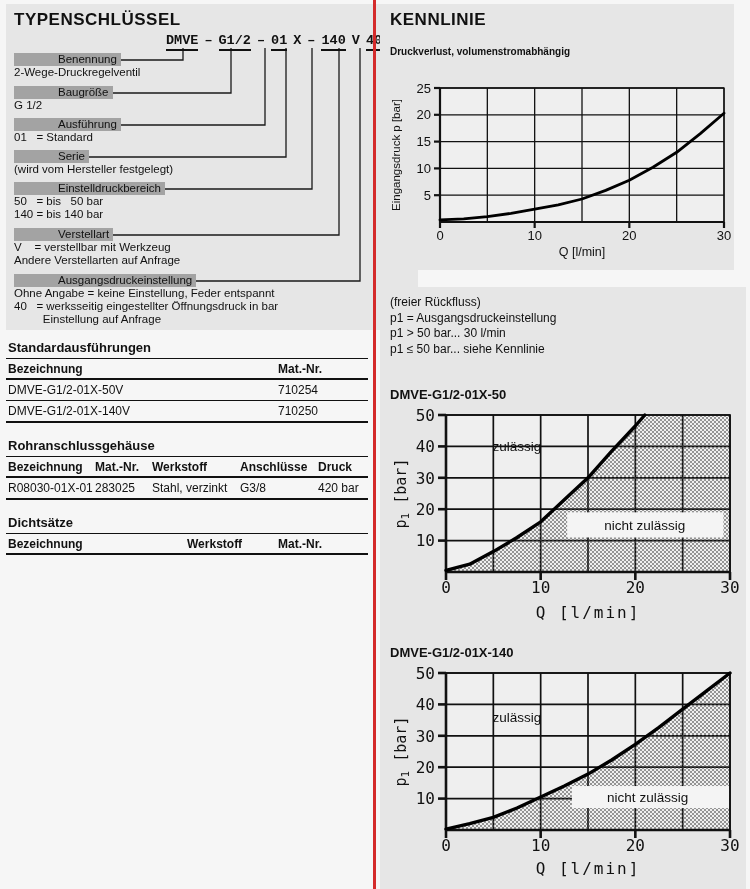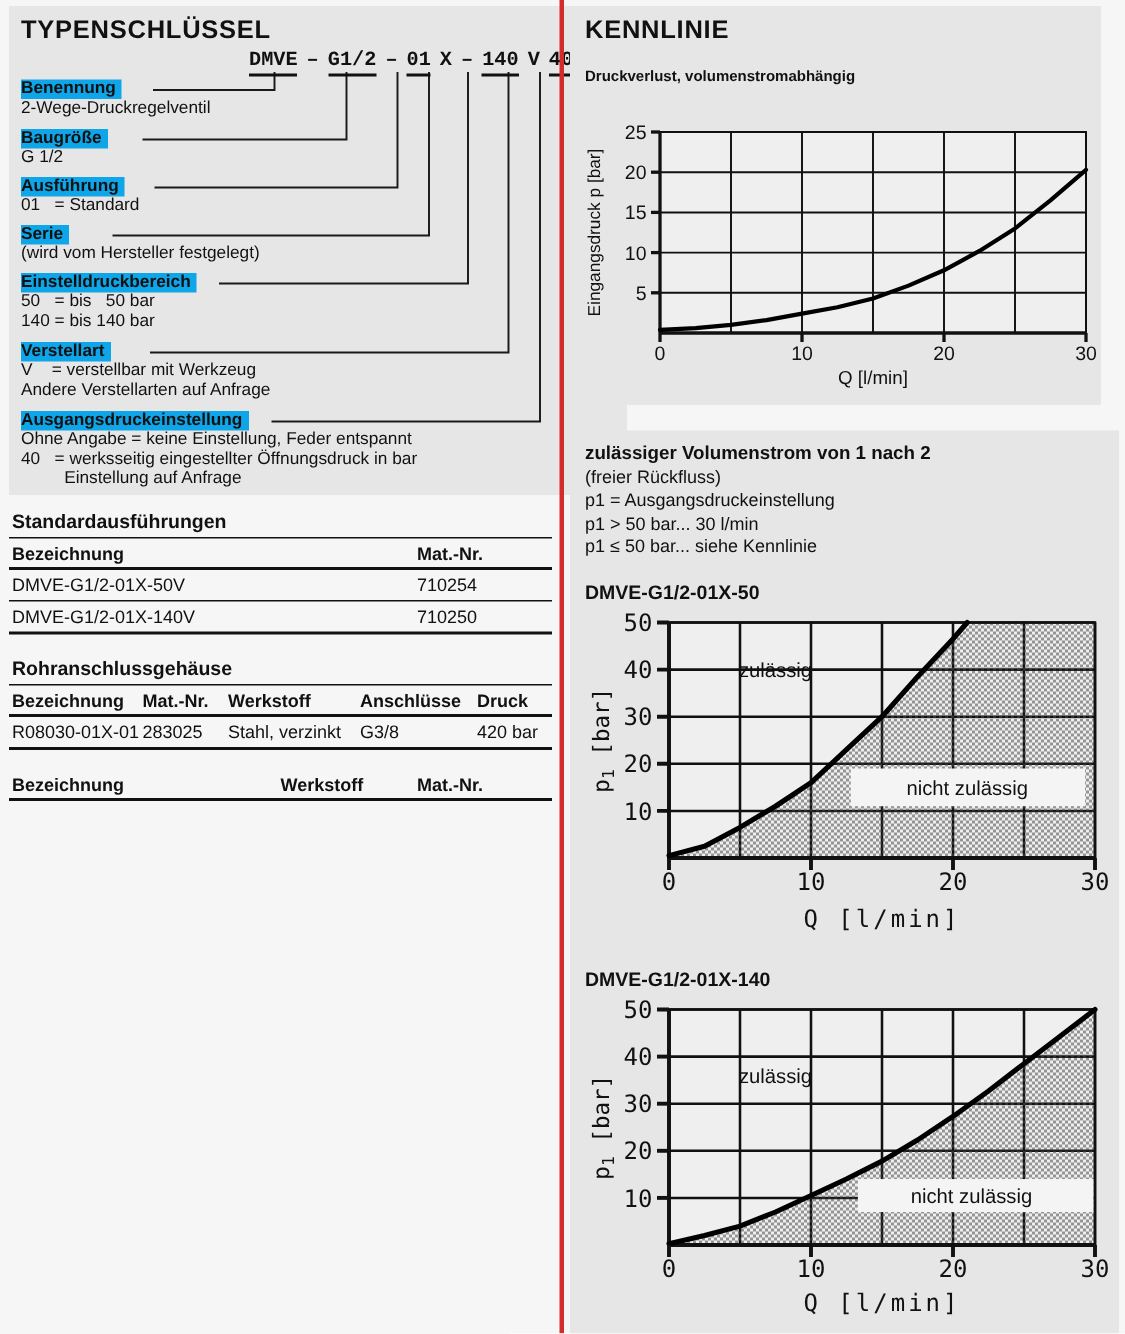--- a/index.html
+++ b/index.html
@@ -8,21 +8,21 @@
   .panel{background:#e6e6e6;position:absolute;}
   
   #ts-panel{left:6px;top:4px;width:412px;height:326px;}
   .h1{font-size:17px;font-weight:bold;letter-spacing:.5px;}
   #ts-title{position:absolute;left:8px;top:6px;}
   #code-line{position:absolute;left:157px;top:29px;font-size:13.5px;font-weight:bold;white-space:nowrap;font-family:Liberation Mono, monospace;}
   .code-seg{display:inline-block;margin:0 3px;}
   .code-seg.u{border-bottom:2px solid #111;padding-bottom:1px;}
   #connector-svg{position:absolute;left:0;top:0;}
   .entry{position:absolute;left:8px;font-size:11.5px;line-height:13px;}
-  .entry-label{font-weight:bold;background:#0ea5e9;display:inline-block;padding-right:4px;}
+  .entry-label{font-weight:normal;background:#a3a3a3;display:inline-block;padding-right:4px;padding-left:44px;}
   .entry-line{white-space:pre;}
   #tables{position:absolute;left:6px;top:338px;width:362px;}
   .tbl{margin-bottom:13px;}
   .tbl-title{font-size:13px;font-weight:bold;padding:2px 2px 3px 2px;border-bottom:1.5px solid #111;}
   .trow{display:grid;align-items:end;font-size:12px;}
   .trow.head{font-weight:bold;border-bottom:2.5px solid #111;padding:3px 0 2px 0;}
   .trow.body{border-bottom:1px solid #111;padding:3px 0 3px 0;}
   .trow.body.last{border-bottom:2.5px solid #111;}
   .tcell{padding:0 2px;white-space:nowrap;overflow:hidden;}
   .t0 .trow{grid-template-columns:270px 1fr;}
@@ -101,20 +101,21 @@
         </div>
         <div class="trow body last">
           <div class="tcell">R08030-01X-01</div>
           <div class="tcell">283025</div>
           <div class="tcell">Stahl, verzinkt</div>
           <div class="tcell">G3/8</div>
           <div class="tcell">420 bar</div>
         </div>
       </div>
       <div class="tbl t2">
+        <div class="tbl-title">Dichtsätze</div>
         <div class="trow head">
           <div class="tcell">Bezeichnung</div>
           <div class="tcell">Werkstoff</div>
           <div class="tcell">Mat.-Nr.</div>
         </div>
       </div>
     </div>
 
   <div id="divider" style="background: rgb(212, 43, 43);"></div>
 
@@ -164,21 +165,20 @@
           <text x="43" y="39.48" text-anchor="end" font-family="Liberation Sans, sans-serif" font-size="13" fill="#111">20</text>
           <line x1="46" y1="8" x2="52" y2="8" stroke="#111" stroke-width="2.2"></line>
           <text x="43" y="12.68" text-anchor="end" font-family="Liberation Sans, sans-serif" font-size="13" fill="#111">25</text>
           <text x="194" y="176" text-anchor="middle" font-family="Liberation Sans, sans-serif" font-size="12.5" letter-spacing="0" fill="#111">Q [l/min]</text>
           <text x="12" y="75" text-anchor="middle" transform="rotate(-90 12 75)" font-family="Liberation Sans, sans-serif" font-size="11.5" fill="#111">Eingangsdruck p [bar]</text>
         </svg></div>
   </div>
 
   <div id="main-panel" class="panel">
     <div id="note">
-      <div id="note-title">zulässiger Volumenstrom von 1 nach 2</div>
       <div id="note-lines">
           <div>(freier Rückfluss)</div>
           <div>p1 = Ausgangsdruckeinstellung</div>
           <div>p1 &gt; 50 bar... 30 l/min</div>
           <div>p1 ≤ 50 bar... siehe Kennlinie</div>
         </div>
     </div>
     <div id="ch1-heading" class="chart-heading">DMVE-G1/2-01X-50</div>
     <div id="chart-1"><svg width="358" height="218">
           <defs>

